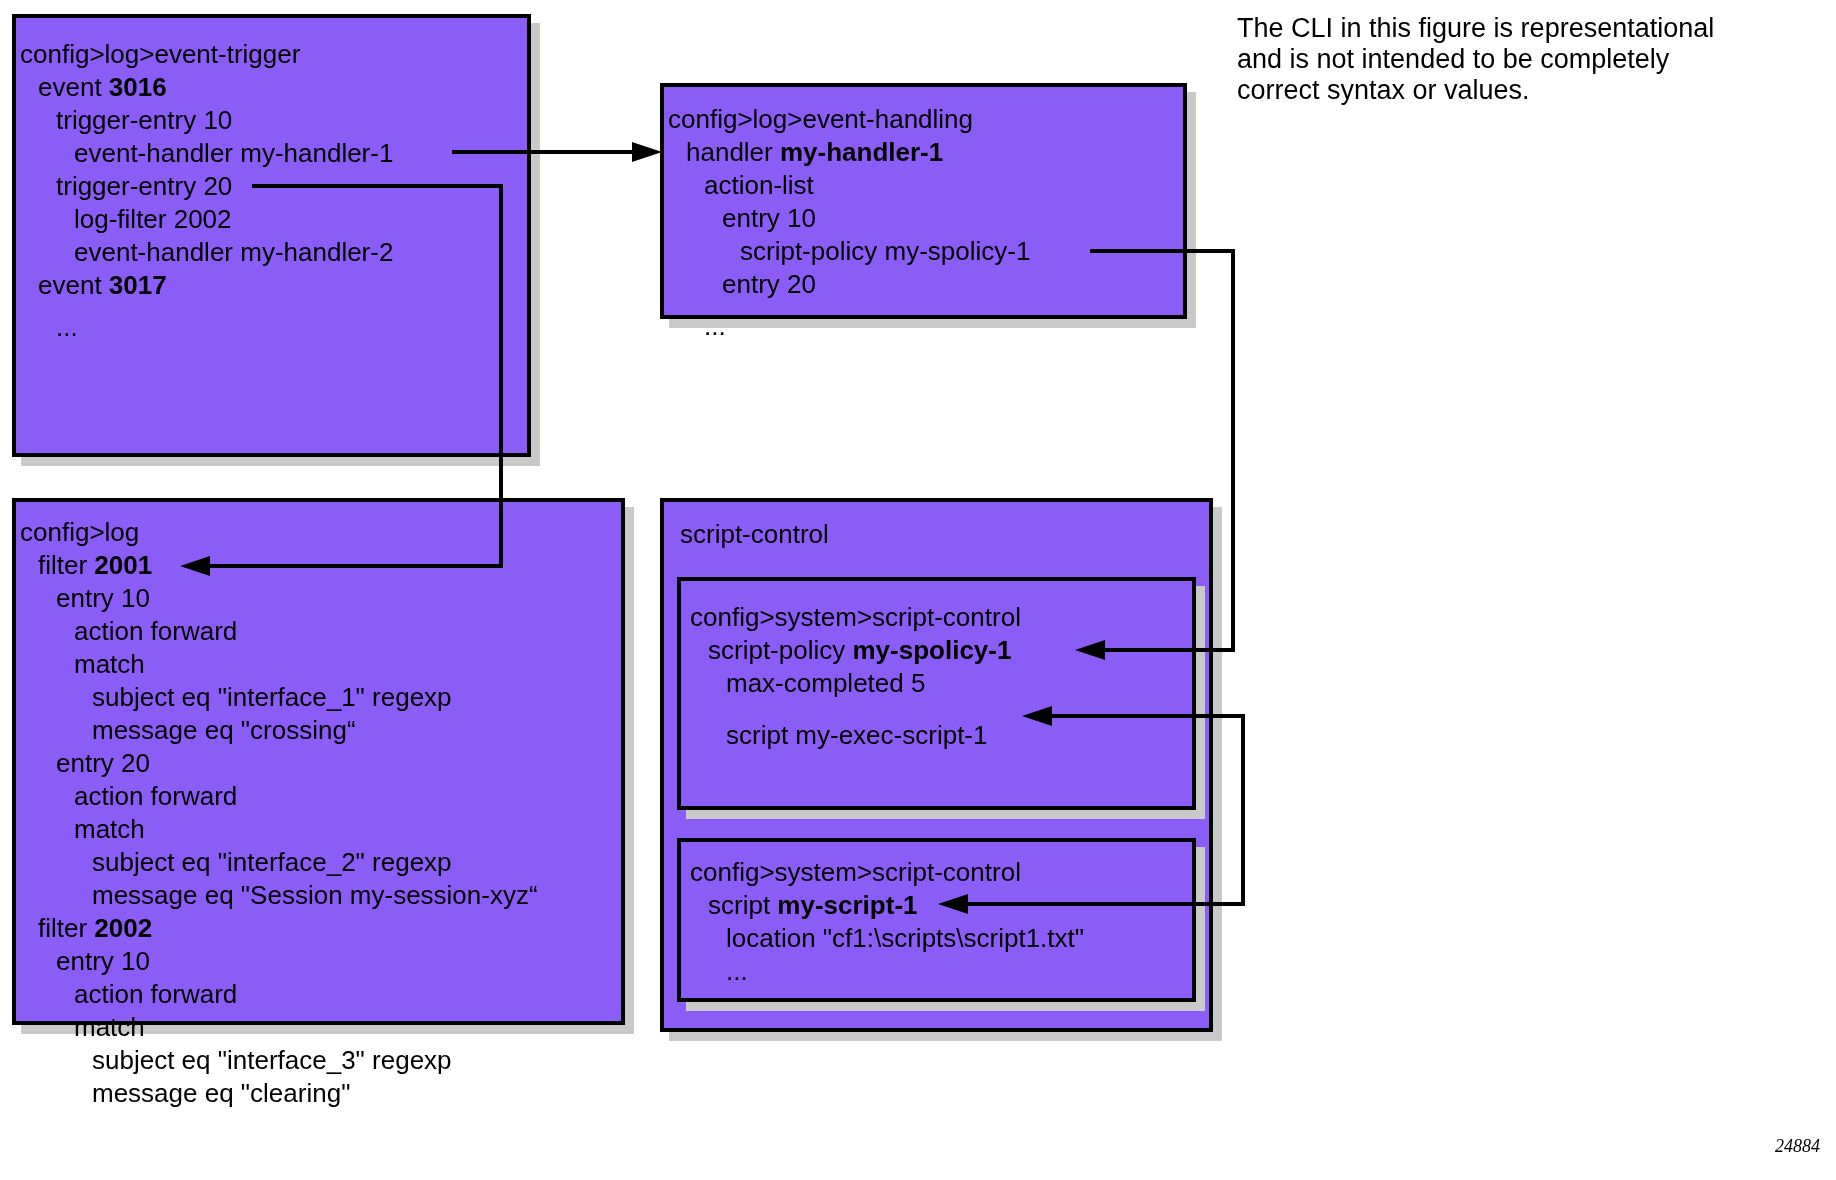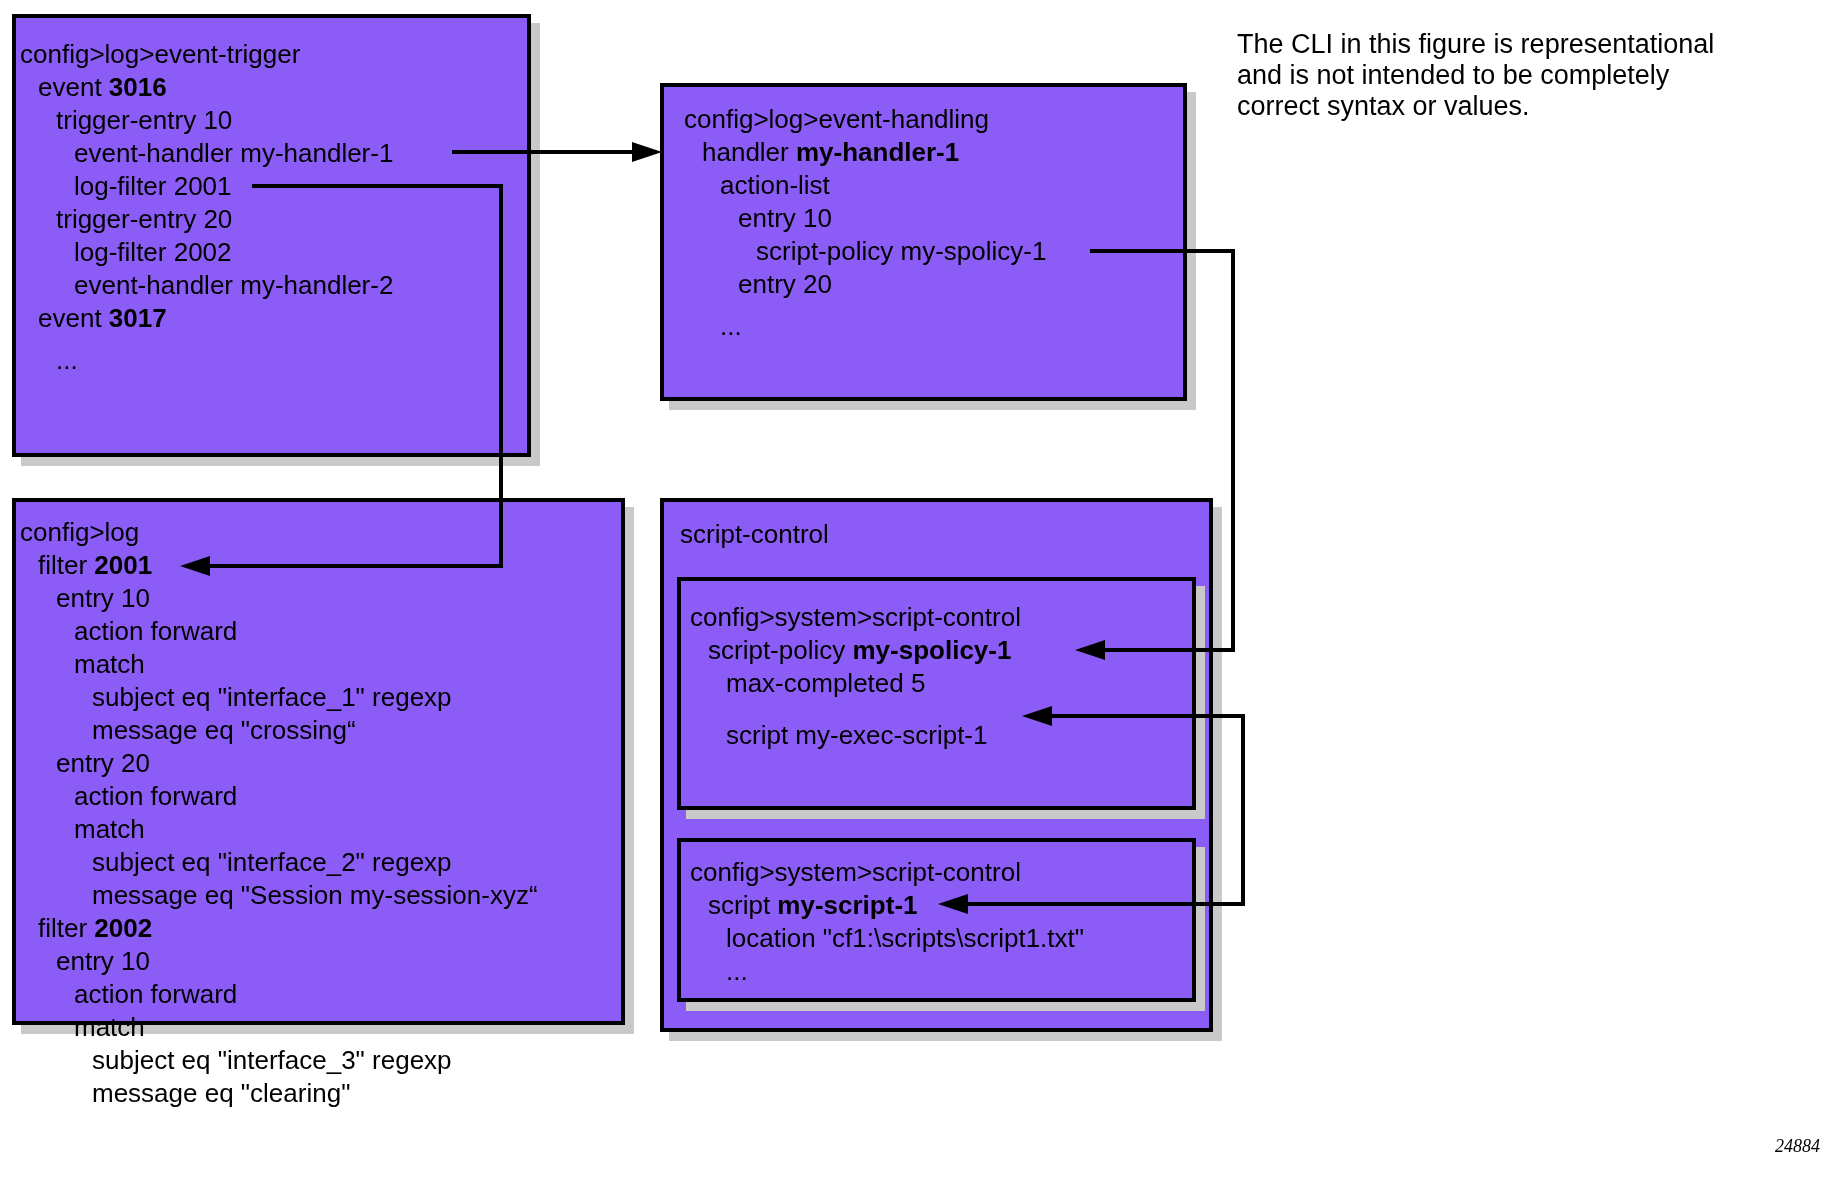--- a/index.html
+++ b/index.html
@@ -5,49 +5,48 @@
   html,body{margin:0;padding:0;background:#fff;}
   .canvas{
     position:relative;width:1836px;height:1180px;background:#ffffff;overflow:hidden;
     font-family:"Liberation Sans","DejaVu Sans",sans-serif;color:#000;
   }
   .box{
     position:absolute;box-sizing:border-box;border:4px solid #000;background:#8b5cf6;
     box-shadow:9px 9px 0 0 #c9c9c9;
   }
   .box-a{left:12px;top:14px;width:519px;height:443px;padding:20px 4px 0 4px;}
-  .box-b{left:660px;top:83px;width:527px;height:318px;padding:16px 4px 0 20px;}
+  .box-b{left:660px;top:83px;width:527px;height:236px;padding:16px 4px 0 4px;}
   .box-c{left:12px;top:498px;width:613px;height:527px;padding:14px 4px 0 4px;}
   .box-d{left:660px;top:498px;width:553px;height:534px;}
   .box-d1{left:677px;top:577px;width:519px;height:233px;padding:20px 4px 0 9px;}
   .box-d2{left:677px;top:838px;width:519px;height:164px;padding:14px 4px 0 9px;}
   .row{height:33px;line-height:33px;font-size:26px;white-space:pre;}
   .row.gap{margin-top:9px;}
   .row .b{font-weight:bold;}
   .sc-label{position:absolute;left:680px;top:518px;font-size:26px;line-height:33px;}
-  .note{position:absolute;left:1237px;top:29px;font-size:27px;line-height:31px;}
+  .note{position:absolute;left:1237px;top:13px;font-size:27px;line-height:31px;}
   .fignum{position:absolute;left:1745px;top:1136px;width:75px;text-align:right;
     font-family:"Liberation Serif","DejaVu Serif",serif;font-style:italic;font-size:18px;}
   .seg{position:absolute;background:#000;}
   .arr-l{position:absolute;width:0;height:0;border-top:10px solid transparent;
     border-bottom:10px solid transparent;border-right:30px solid #000;}
   .arr-r{position:absolute;width:0;height:0;border-top:10px solid transparent;
     border-bottom:10px solid transparent;border-left:30px solid #000;}
 </style>
 </head>
 <body>
 
 <div class="canvas">
 
   <div class="box box-a">
       <div class="row" style="padding-left: 0px;"><span>config&gt;log&gt;event-trigger</span></div>
       <div class="row" style="padding-left: 18px;"><span>event </span><span class="b">3016</span></div>
       <div class="row" style="padding-left: 36px;"><span>trigger-entry 10</span></div>
       <div class="row" style="padding-left: 54px;"><span>event-handler my-handler-1</span></div>
-      <div class="row" style="padding-left: 54px;"><span>log-filter 2001</span></div>
       <div class="row" style="padding-left: 36px;"><span>trigger-entry 20</span></div>
       <div class="row" style="padding-left: 54px;"><span>log-filter 2002</span></div>
       <div class="row" style="padding-left: 54px;"><span>event-handler my-handler-2</span></div>
       <div class="row" style="padding-left: 18px;"><span>event </span><span class="b">3017</span></div>
       <div class="row gap" style="padding-left: 36px;"><span>...</span></div>
     </div>
   <div class="box box-b">
       <div class="row" style="padding-left: 0px;"><span>config&gt;log&gt;event-handling</span></div>
       <div class="row" style="padding-left: 18px;"><span>handler </span><span class="b">my-handler-1</span></div>
       <div class="row" style="padding-left: 36px;"><span>action-list</span></div>

